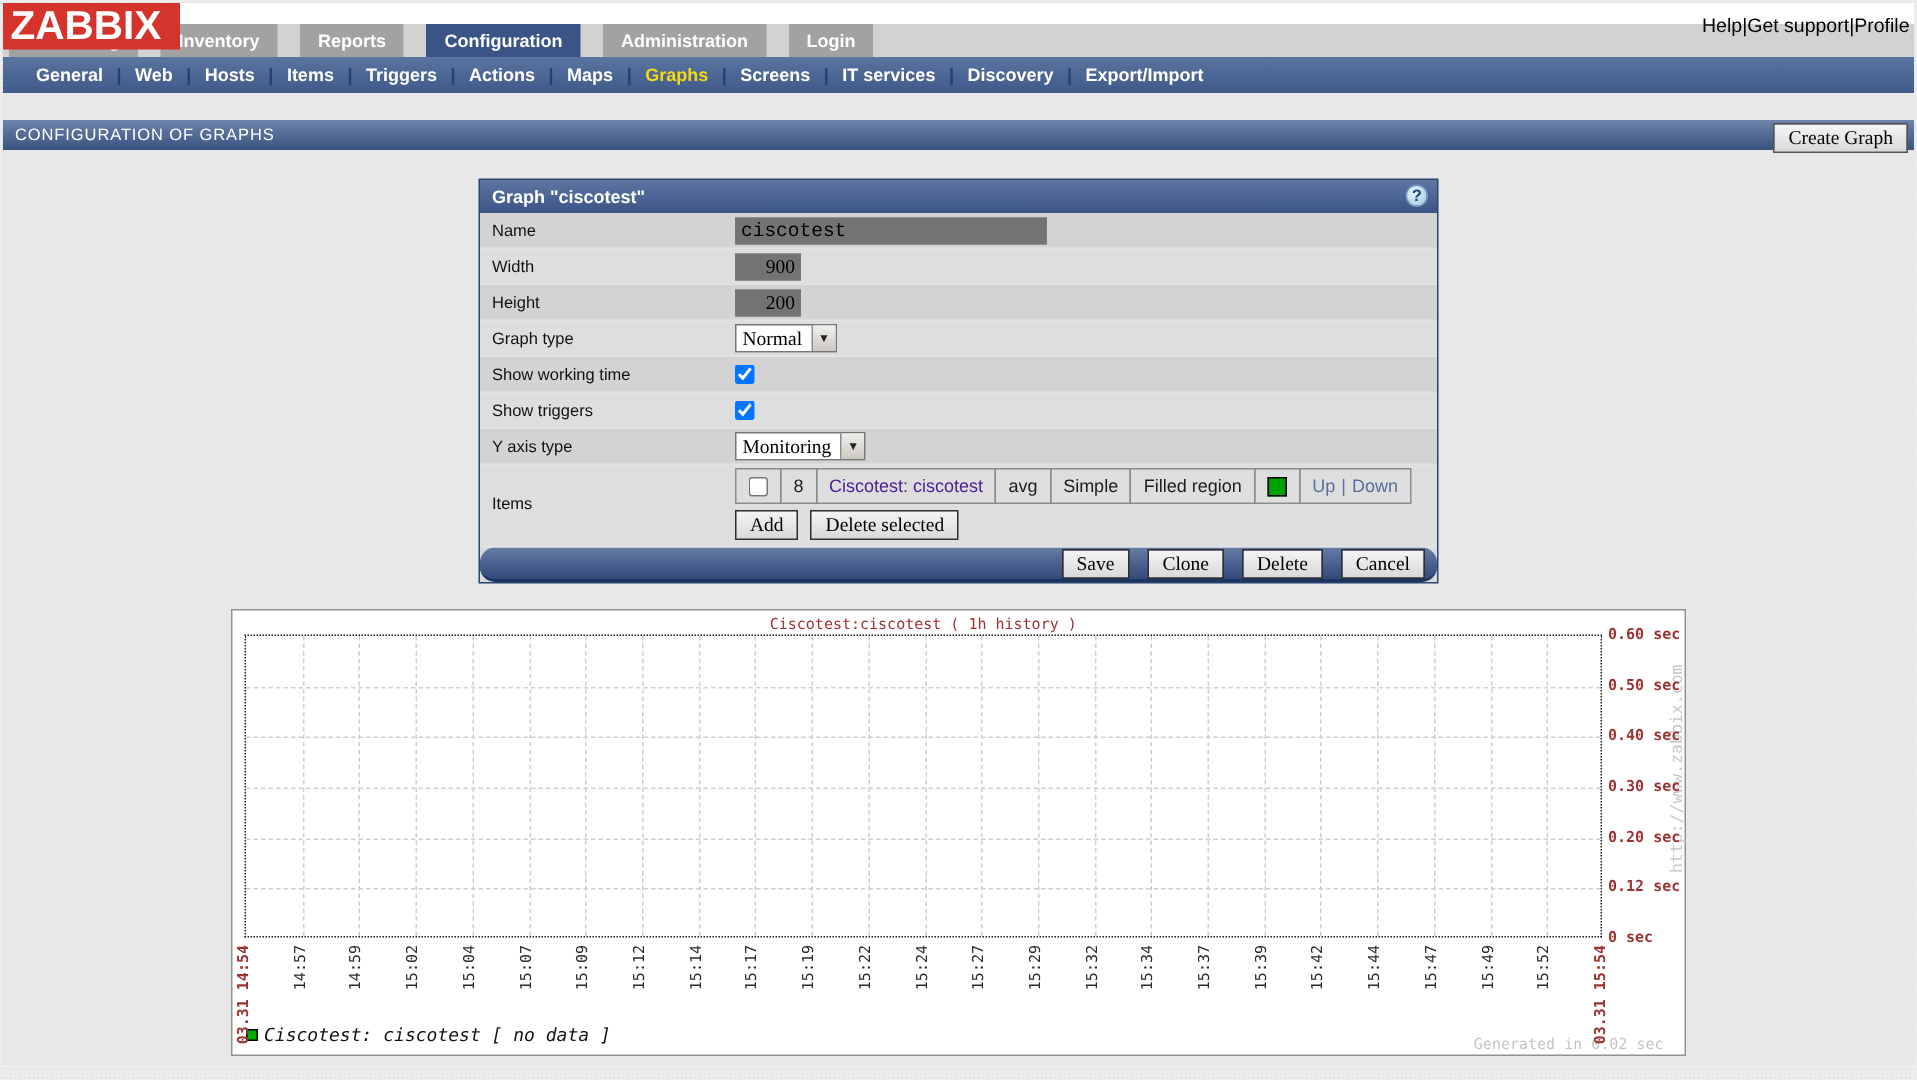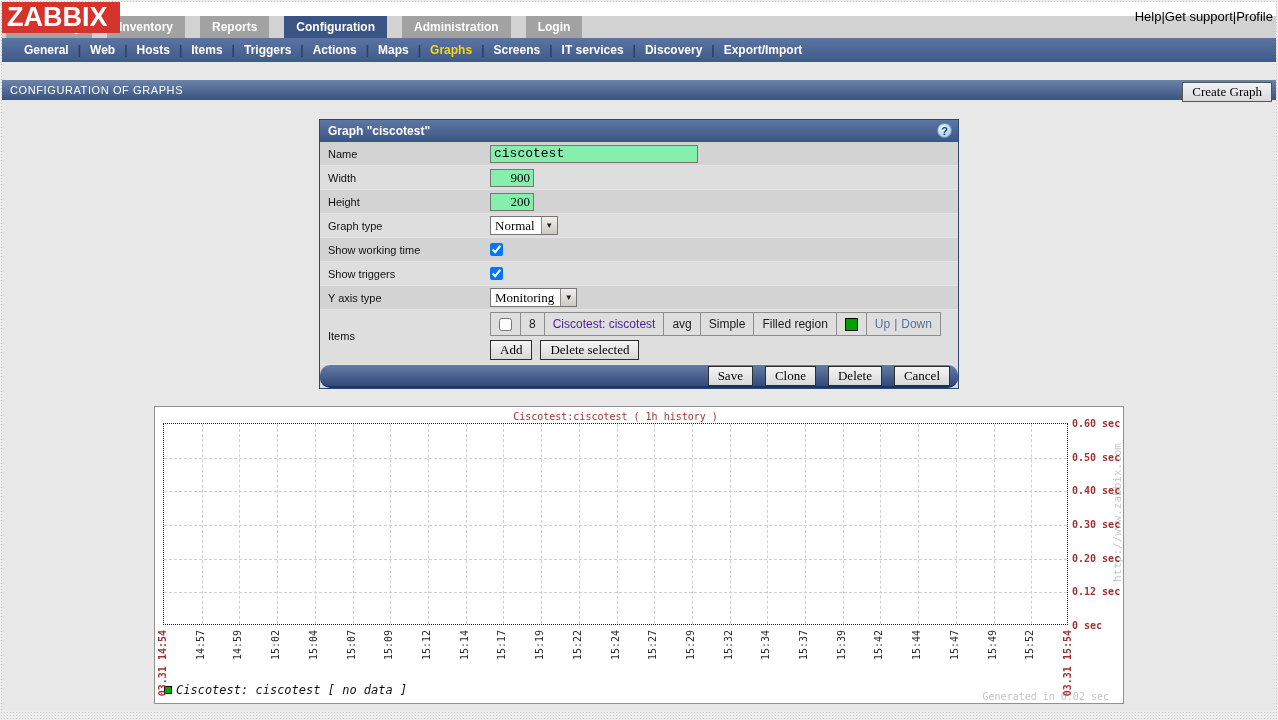--- a/index.html
+++ b/index.html
@@ -54,21 +54,21 @@
              font-weight:bold; font-size:12px; display:flex; align-items:center;
              padding:0 8px; position:relative; }
   .helpicon { position:absolute; right:6px; top:3px; width:15px; height:15px; border-radius:50%;
               background:radial-gradient(circle at 35% 30%, #e8f5fd, #9cc4de); border:1px solid #6f9ac0;
               color:#14466e; font-weight:bold; font-size:11px; text-align:center; line-height:14px; cursor:pointer; }
   .frow { display:flex; align-items:center; min-height:24px; border-bottom:1px solid #e4e4e4; }
   .frow:nth-child(odd) { background:#dedede; }
   .frow:nth-child(even) { background:#d3d3d3; }
   .frow .lbl { width:170px; padding-left:8px; font-size:11px; color:#111; }
   .frow .ctl { flex:1; display:flex; align-items:center; }
-  .ti { border:1px solid #767676; background:#86efac; font-family:"Liberation Mono","DejaVu Sans Mono",monospace;
+  .ti { border:1px solid #767676; background:#737373; font-family:"Liberation Mono","DejaVu Sans Mono",monospace;
         font-size:13px; padding:1px 3px; height:18px; }
   .ti.num { width:44px; text-align:right; font-family:"Liberation Serif","DejaVu Serif",serif; }
   .ti.name { width:208px; }
   .fakesel { display:inline-flex; align-items:center; border:1px solid #767676; background:#fff;
              height:19px; cursor:pointer; }
   .fakesel .val { font-family:"Liberation Serif","DejaVu Serif",serif; font-size:13px; padding:0 6px 0 4px; }
   .fakesel .arr { width:16px; height:17px; background:linear-gradient(180deg,#f0efed,#cdc9c2);
                   border-left:1px solid #8a8a8a; font-size:8px; color:#222; display:flex;
                   align-items:center; justify-content:center; }
   .cb { width:13px; height:13px; }

